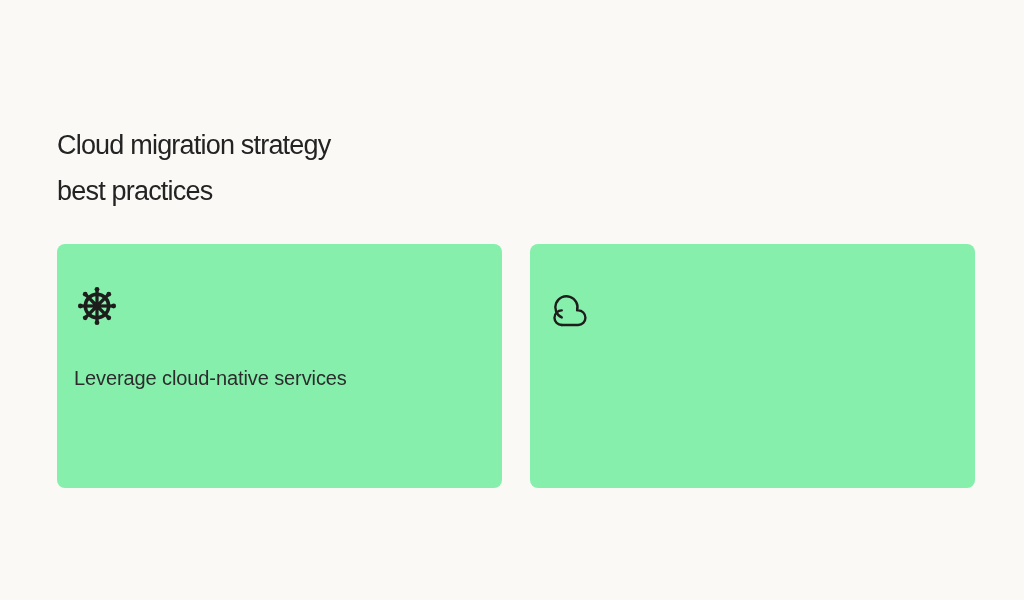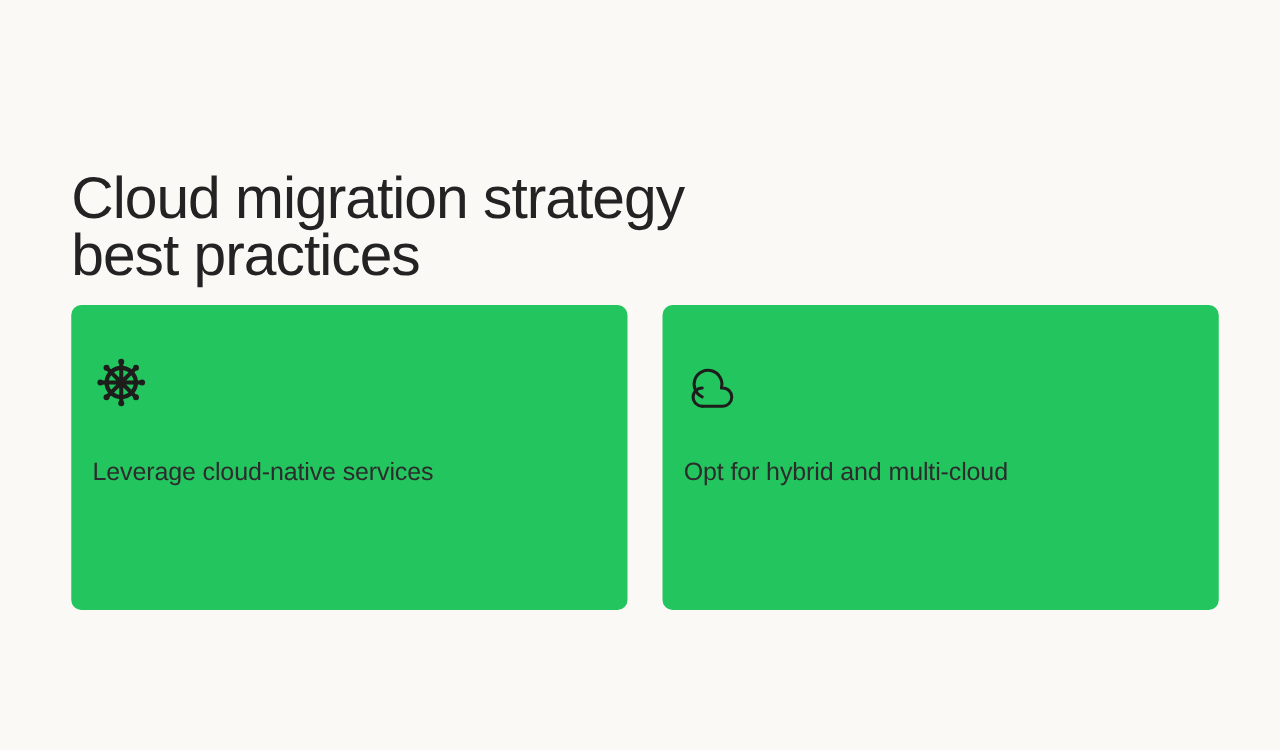--- a/index.html
+++ b/index.html
@@ -20,42 +20,42 @@
     position: absolute;
     inset: 0;
   }
 
   
   .heading {
     position: absolute;
     left: 57px;
     top: 104px;
     width: 700px;
-    font-size: 47px;
+    font-size: 27px;
     line-height: 46px;
     font-weight: 400;
     letter-spacing: -0.8px;
     color: #232323;
     white-space: pre-line;
   }
 
   
   .card-row {
     position: absolute;
     left: 57px;
     top: 244px;
     width: 918px;
     height: 244px;
     display: flex;
     gap: 28px;
   }
 
   .card {
     flex: 1 1 0;
-    background: #22c55e;
+    background: #86efac;
     border-radius: 8px;
     position: relative;
     box-sizing: border-box;
     padding: 39px 0 0 17px;
   }
 
   .card-icon {
     width: 46px;
     height: 46px;
     display: block;
@@ -124,18 +124,17 @@
       <div class="card-text">Leverage cloud-native services</div>
     </div>
 
     <div class="card card--cloud">
       <span class="card-icon">
         <svg viewBox="0 0 48 48" fill="none" aria-hidden="true">
           <path d="M15.4 37.5h17.1a7.6 7.6 0 0 0 0-15.2h-1.1a11.6 11.6 0 1 0-16 7.4" stroke="currentColor" stroke-width="2.5" stroke-linecap="round" stroke-linejoin="round"></path>
           <path d="M15.4 37.5a7.6 7.6 0 0 1 0-15.2" stroke="currentColor" stroke-width="2.5" stroke-linecap="round" stroke-linejoin="round"></path>
         </svg>
       </span>
-      <div class="card-text">Opt for hybrid and multi-cloud</div>
     </div>
 
 
   </div>
 </div>
 
 </body></html>

